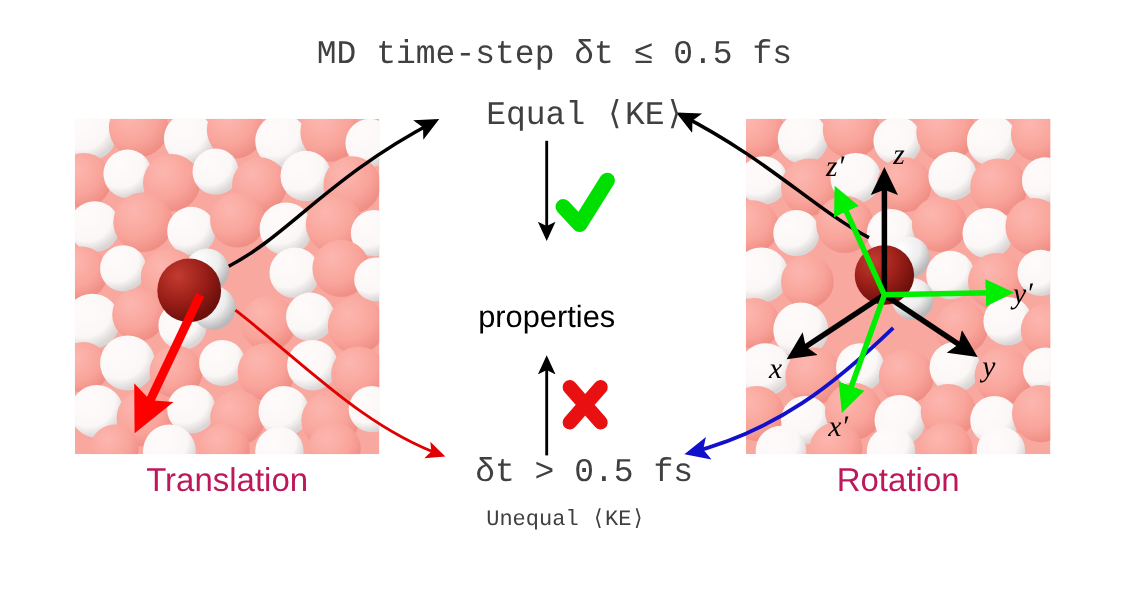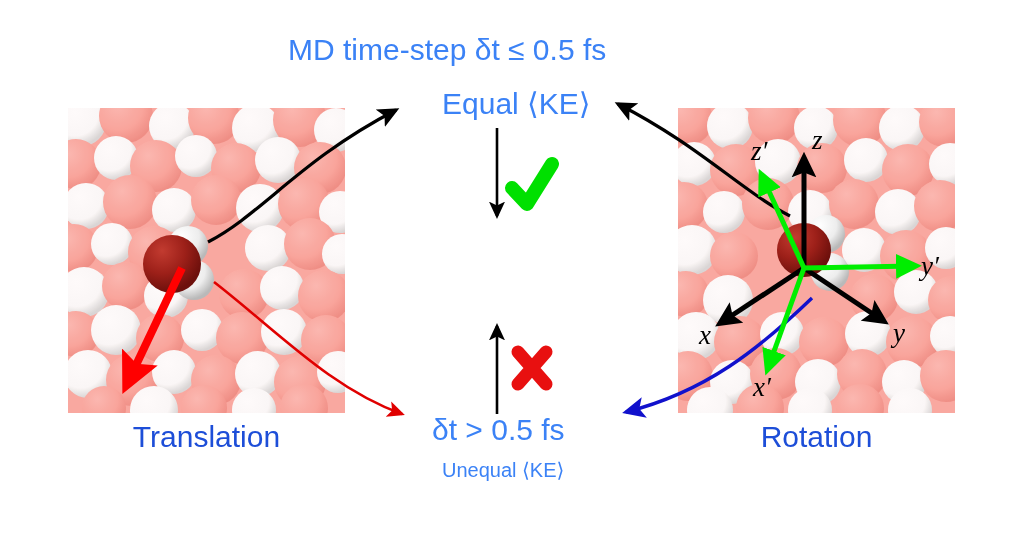--- a/index.html
+++ b/index.html
@@ -16,28 +16,28 @@
     font-family: "Liberation Serif", serif;
   }
   .panel {
     position: absolute;
     overflow: hidden;
   }
   .panel-label {
     position: absolute;
     font-family: "Liberation Sans", sans-serif;
     font-size: 30px;
-    color: #1d4ed8;
+    color: #be185d;
     text-align: center;
     white-space: nowrap;
   }
   .serif-text {
     position: absolute;
-    font-family: Liberation Sans, sans-serif;
-    color: #3b82f6;
+    font-family: Liberation Mono, monospace;
+    color: #404040;
     white-space: nowrap;
   }
   .sans-text {
     position: absolute;
     font-family: "Liberation Sans", sans-serif;
     color: #000000;
     white-space: nowrap;
     text-align: center;
   }
   .axis-label {
@@ -303,20 +303,21 @@
       <line x1="804" y1="268" x2="914" y2="266" stroke="#00ee00" stroke-width="5" marker-end="url(#ahGreen)"></line>
       <line x1="804" y1="268" x2="768" y2="368" stroke="#00ee00" stroke-width="5" marker-end="url(#ahGreen)"></line>
     </g>
   </svg>
 
   <div class="serif-text" style="left:288px; top:33px; font-size:30px;">MD time-step δt ≤ 0.5 fs</div>
 
   <div class="serif-text" style="left:422px; top:86px; font-size:30px;margin-left:20px;">Equal ⟨KE⟩</div>
 
 
+  <div class="sans-text" style="left:347px; top:272px; width:300px; font-size:28px;">properties</div>
 
   <div class="serif-text" style="left:432px; top:413px; font-size:30px;">δt &gt; 0.5 fs</div>
 
   <div class="serif-text" style="left:410px; top:458px; font-size:20px;margin-left:32px;">Unequal ⟨KE⟩</div>
 
   <div class="axis-label" style="left:812px; top:125px;">z</div>
   <div class="axis-label" style="left:893px; top:318px;">y</div>
   <div class="axis-label" style="left:699px; top:320px;">x</div>
 
   <div class="axis-label" style="left:751px; top:136px;">z′</div>

